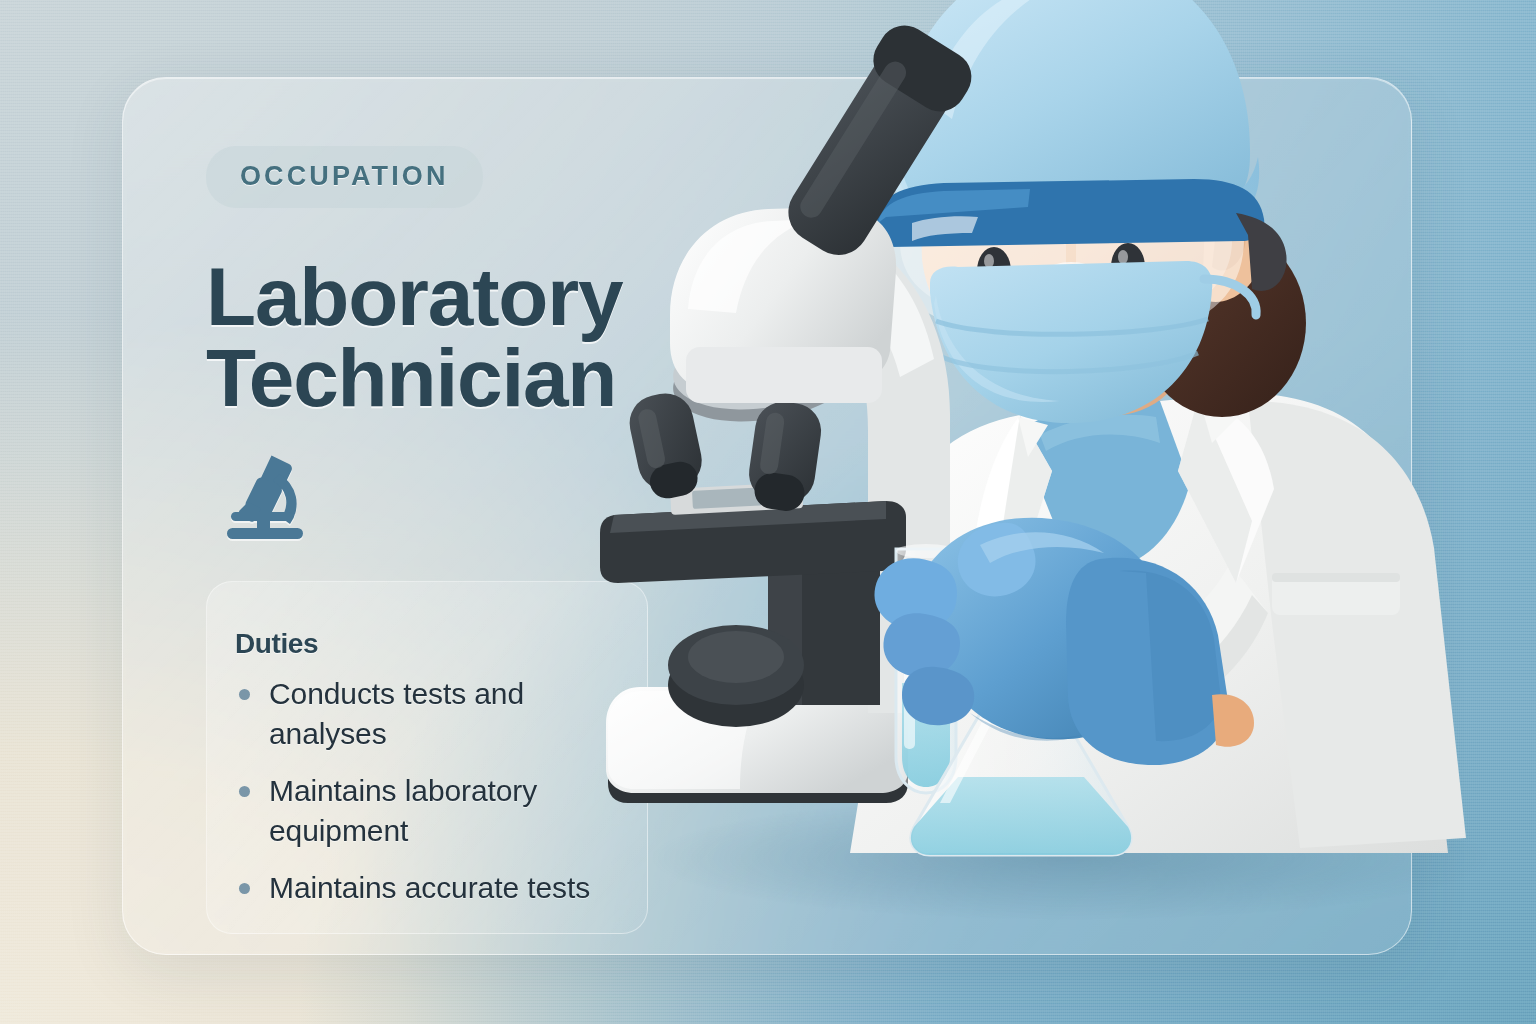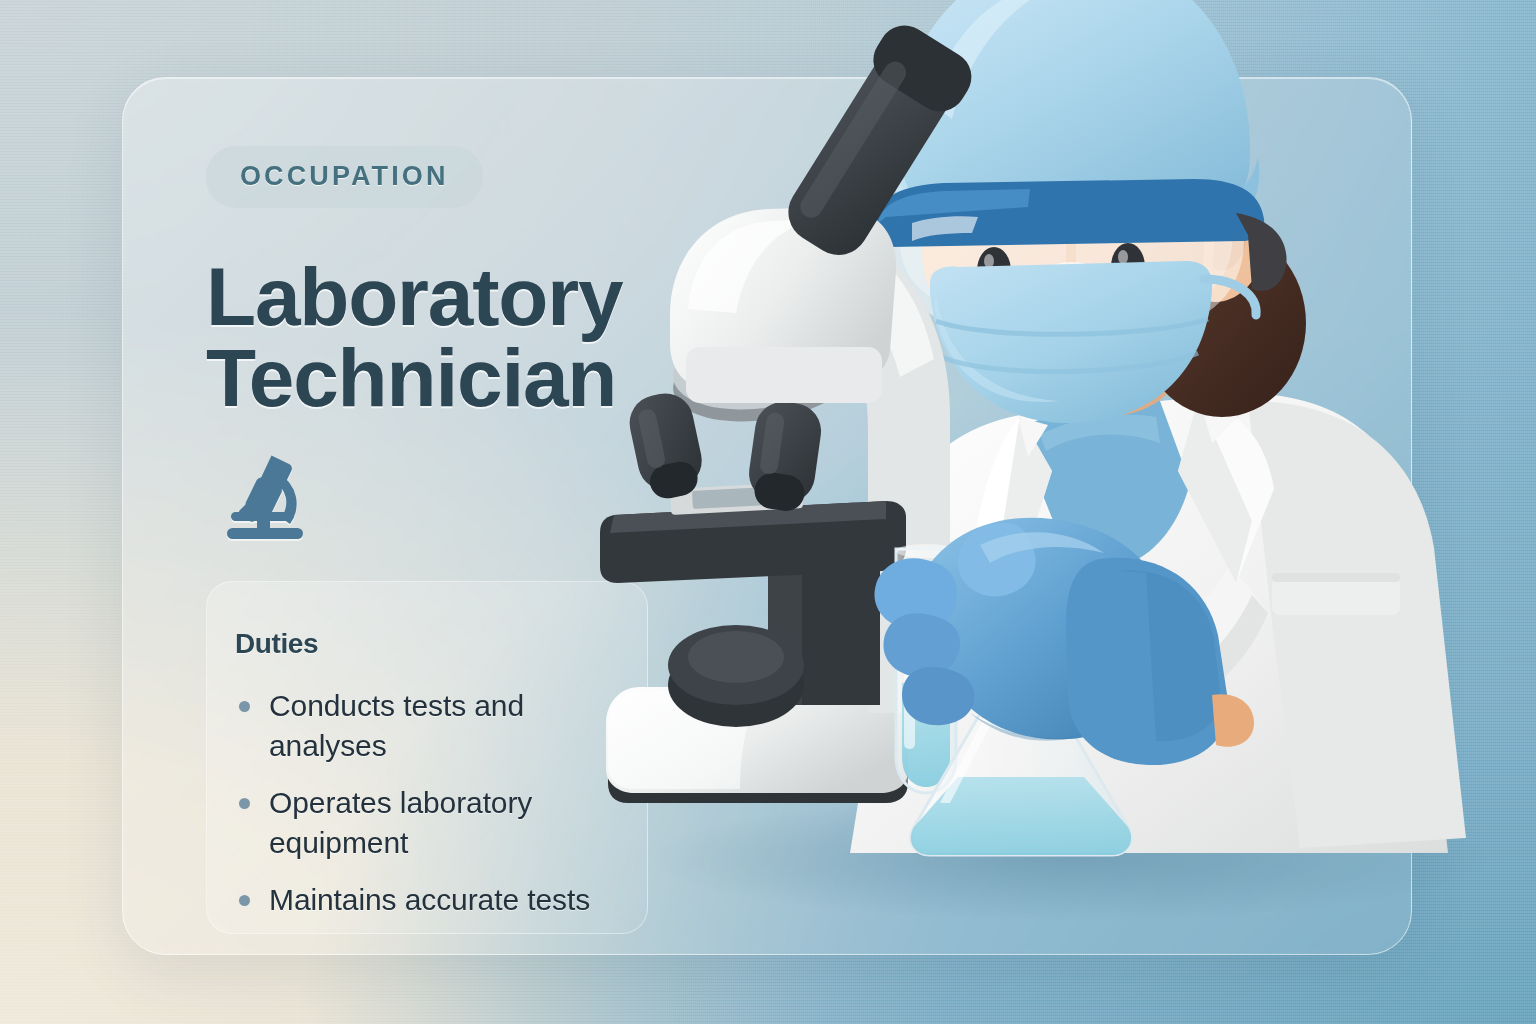--- a/index.html
+++ b/index.html
@@ -75,21 +75,21 @@
     border-radius:26px;
     background:linear-gradient(130deg, rgba(255,255,255,.26) 0%, rgba(255,255,255,.12) 70%, rgba(255,255,255,.06) 100%);
     border:1.5px solid rgba(255,255,255,.40);
     padding:46px 0 0 28px;
     overflow:hidden;
   }
   #duties-title{
     font-size:28px; font-weight:700; color:#2c4654; letter-spacing:-.4px;
     text-shadow:0 1px 0 rgba(255,255,255,.7);
   }
-  #duties-list{ list-style:none; margin-top:26px; width:470px; }
+  #duties-list{ list-style:none; margin-top:14px; width:470px; }
   #duties-list li{
     position:relative; padding-left:34px; margin-bottom:17px;
     font-size:30px; line-height:1.33; color:#24323d;
     letter-spacing:-.1px;
     text-shadow:0 1px 0 rgba(255,255,255,.55);
   }
   #duties-list li .dot{
     position:absolute; left:4px; top:15px;
     width:11px; height:11px; border-radius:50%; background:#7a96a8;
   }
@@ -149,21 +149,21 @@
 
     <div id="duties">
       <div id="duties-title">Duties</div>
       <ul id="duties-list">
         <li>
           <span class="dot"></span>
           <span class="txt">Conducts tests and analyses</span>
         </li>
         <li>
           <span class="dot"></span>
-          <span class="txt">Operates laboratory equipment</span>
+          <span class="txt">Maintains laboratory equipment</span>
         </li>
         <li class="clipped">
           <span class="dot"></span>
           <span class="txt">Maintains accurate tests</span>
         </li>
       </ul>
     </div>
   </div>
 
   <div id="illustration">

